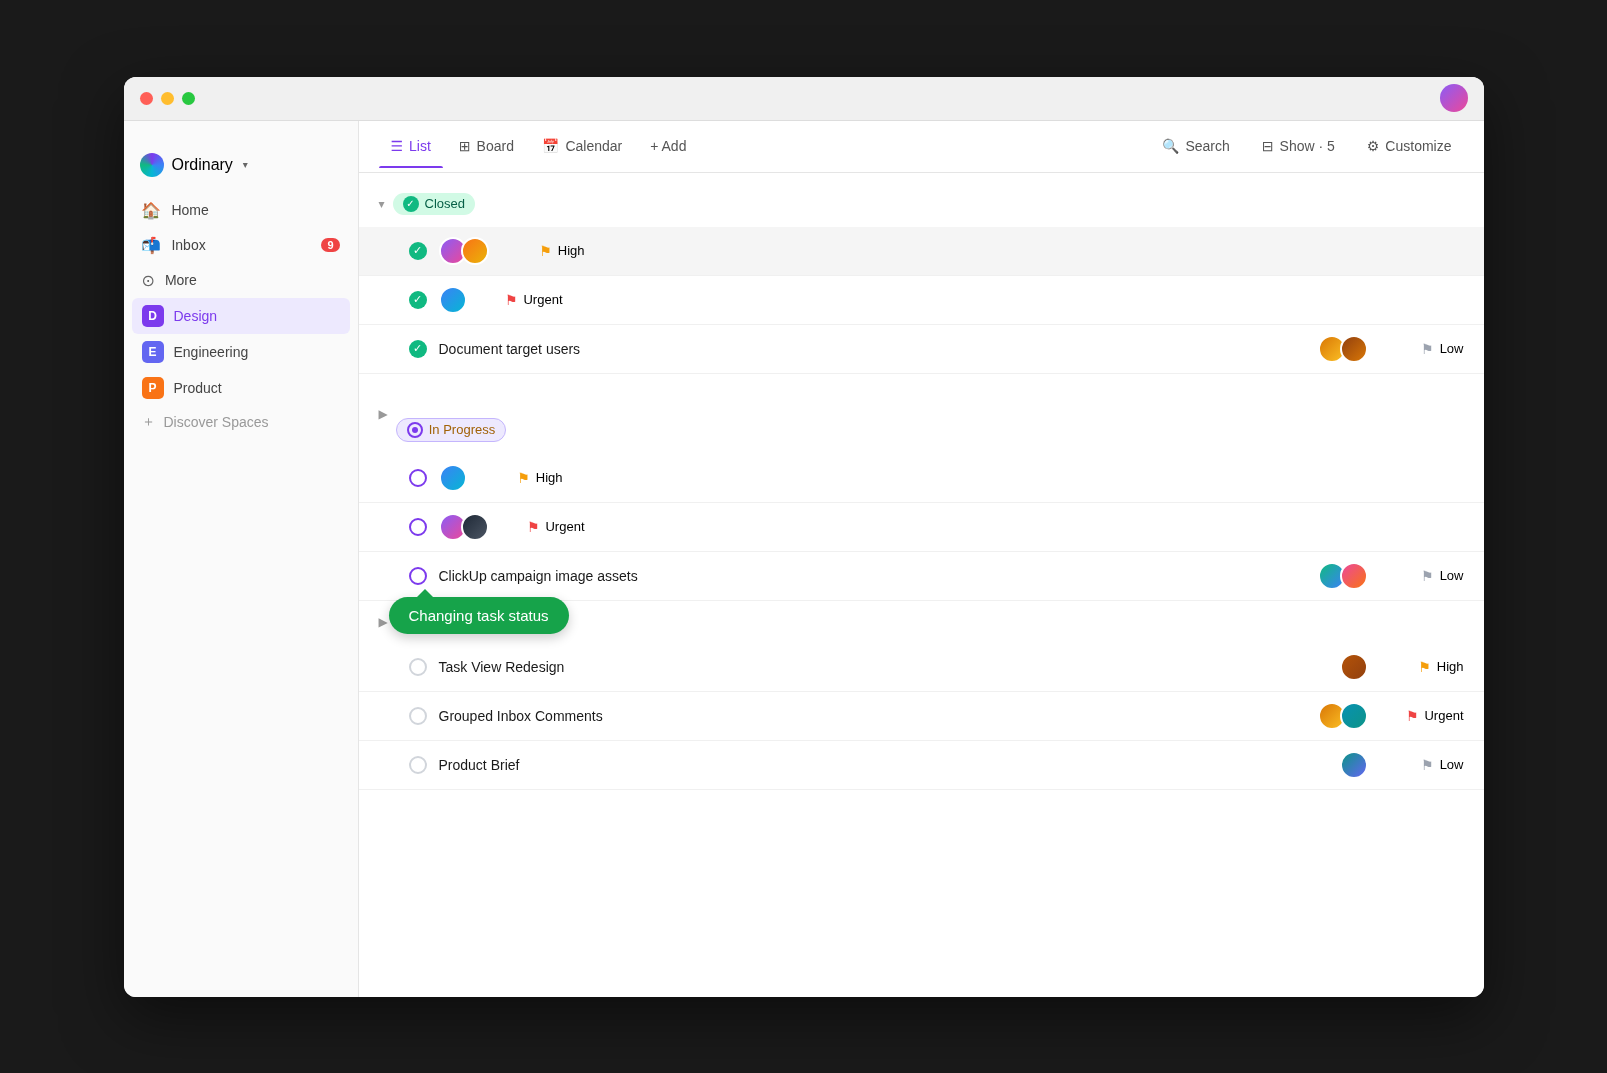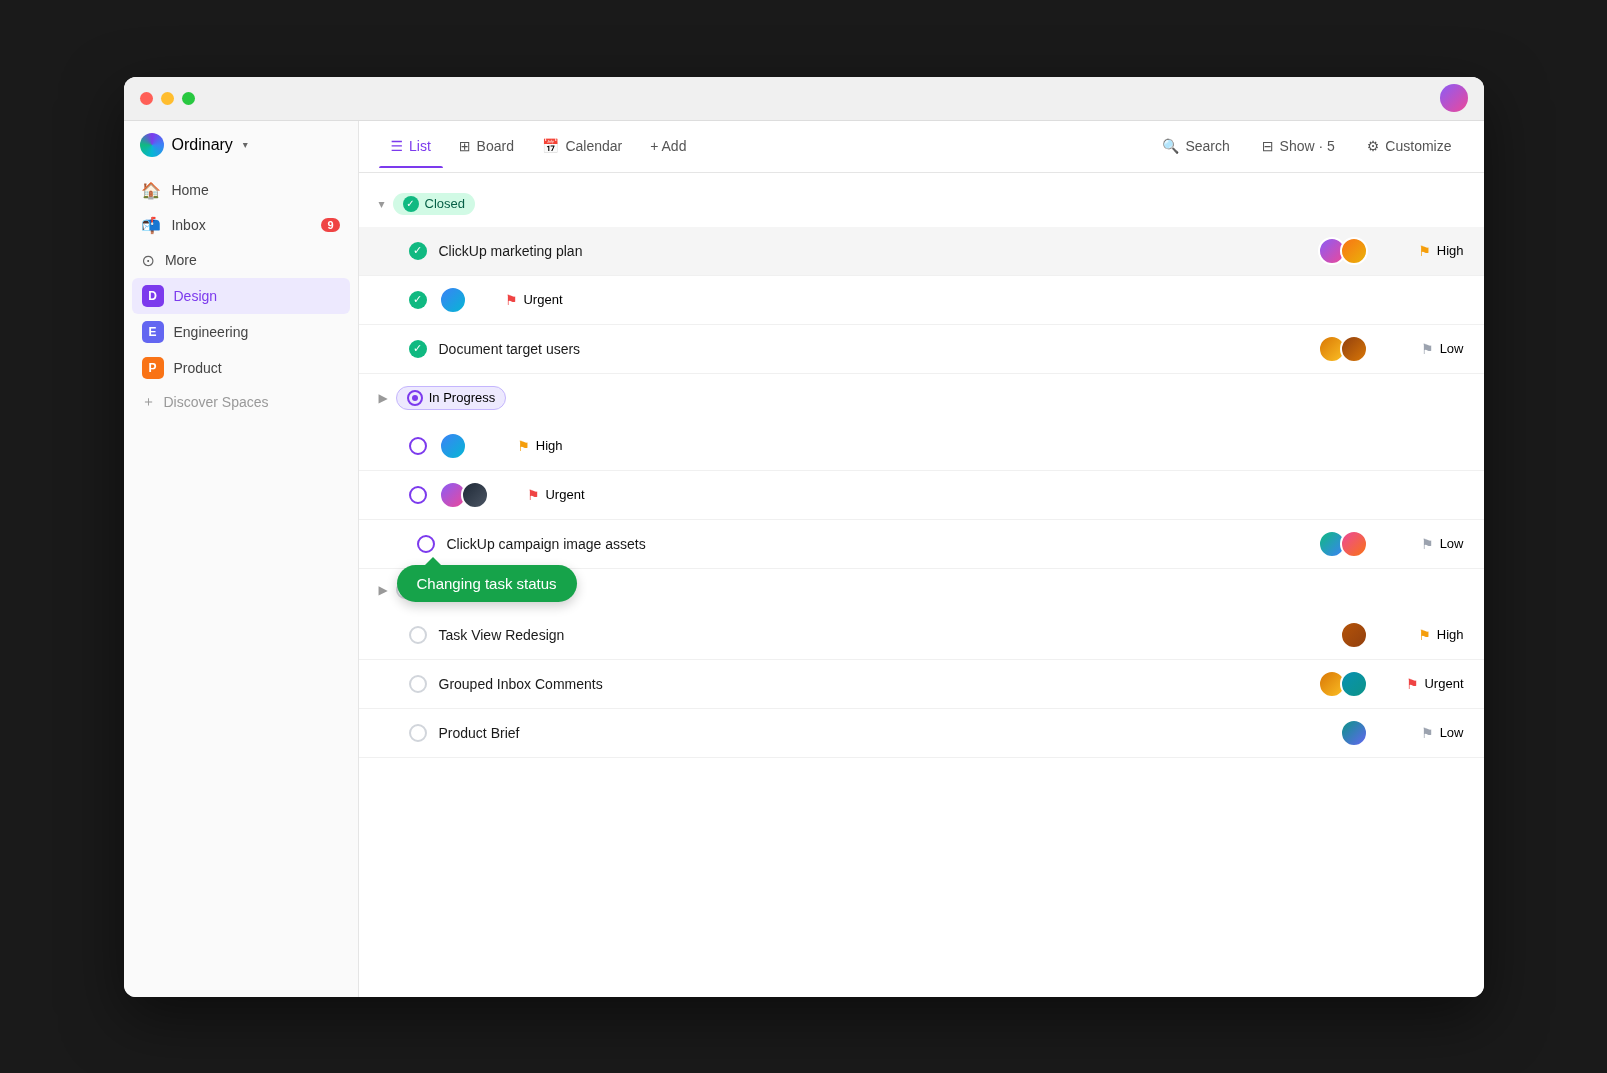--- a/index.html
+++ b/index.html
@@ -54,21 +54,21 @@
       flex: 1;
       overflow: hidden;
     }
     
     .sidebar {
       width: 235px;
       background: #fafafa;
       border-right: 1px solid #e5e5e5;
       display: flex;
       flex-direction: column;
-      padding: 4px 0;
+      padding: 24px 0;
       flex-shrink: 0;
     }
     .sidebar-logo {
       display: flex;
       align-items: center;
       gap: 8px;
       padding: 8px 16px 16px;
     }
     .logo-icon {
       width: 24px;
@@ -236,21 +236,21 @@
     .group-badge {
       display: inline-flex;
       align-items: center;
       gap: 6px;
       padding: 3px 10px;
       border-radius: 20px;
       font-size: 13px;
       font-weight: 500;
     }
     .badge-closed { background: #d1fae5; color: #065f46; }
-    .badge-in-progress { background: #ede9fe; color: #000000; border: 1.5px solid #c4b5fd; }
+    .badge-in-progress { background: #ede9fe; color: #a16207; border: 1.5px solid #c4b5fd; margin-top: 32px; }
     .status-icon-closed {
       width: 16px; height: 16px;
       background: #10b981;
       border-radius: 50%;
       display: inline-flex;
       align-items: center;
       justify-content: center;
       color: white;
       font-size: 10px;
     }
@@ -349,21 +349,20 @@
       min-width: 80px;
       justify-content: flex-end;
     }
     .flag-icon { font-size: 14px; }
     .flag-yellow { color: #f59e0b; }
     .flag-red { color: #ef4444; }
     .flag-gray { color: #9ca3af; }
     
     .tooltip-container {
       position: relative;
-      margin-left: 8px;
     }
     .changing-tooltip {
       position: absolute;
       background: #16a34a;
       color: white;
       padding: 10px 20px;
       border-radius: 25px;
       font-size: 15px;
       font-weight: 500;
       white-space: nowrap;
@@ -492,21 +491,20 @@
             <span class="status-icon-closed">✓</span>
             <span>Closed</span>
           </span>
         </div>
 
         <div class="task-row highlighted">
           <span class="drag-handle">⠿</span>
           <div class="task-status-icon">
             <div class="status-check">✓</div>
           </div>
-          <span class="task-name">ClickUp marketing plan</span>
           <div class="task-assignees">
             <div class="avatar av-purple"></div>
             <div class="avatar av-orange"></div>
           </div>
           <div class="priority">
             <span class="flag-icon flag-yellow">⚑</span>
             <span>High</span>
           </div>
         </div>
 

